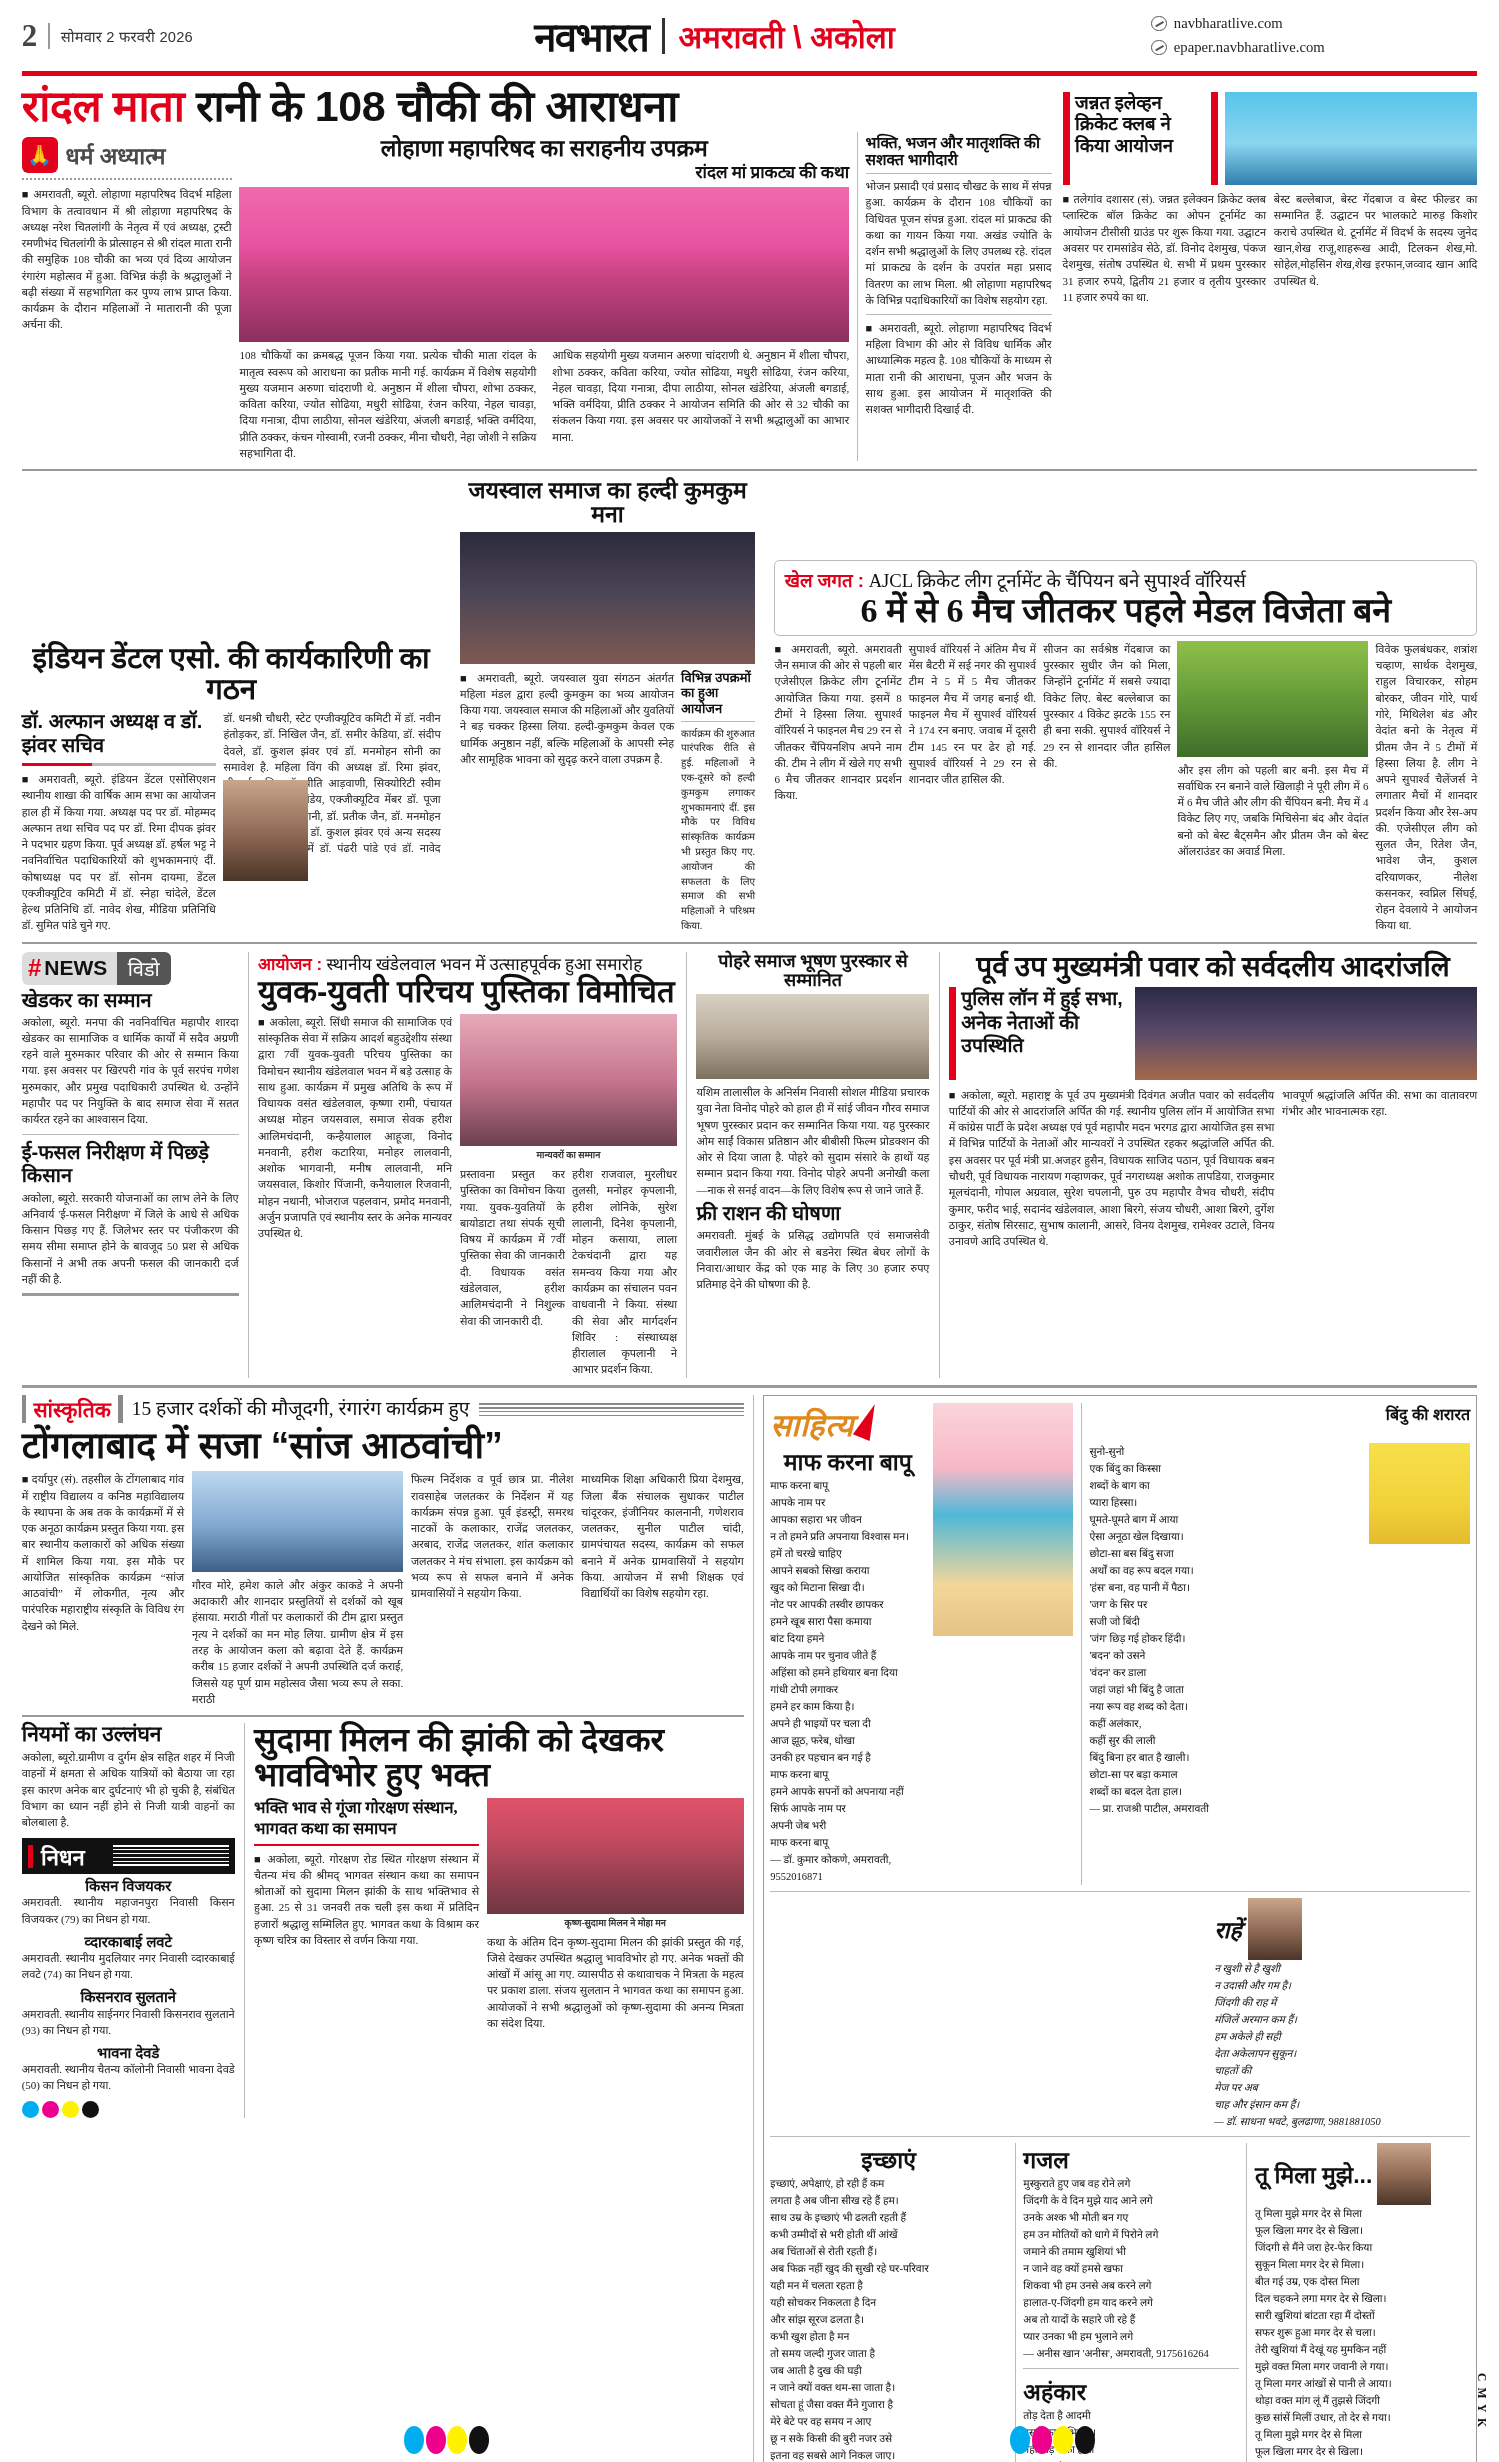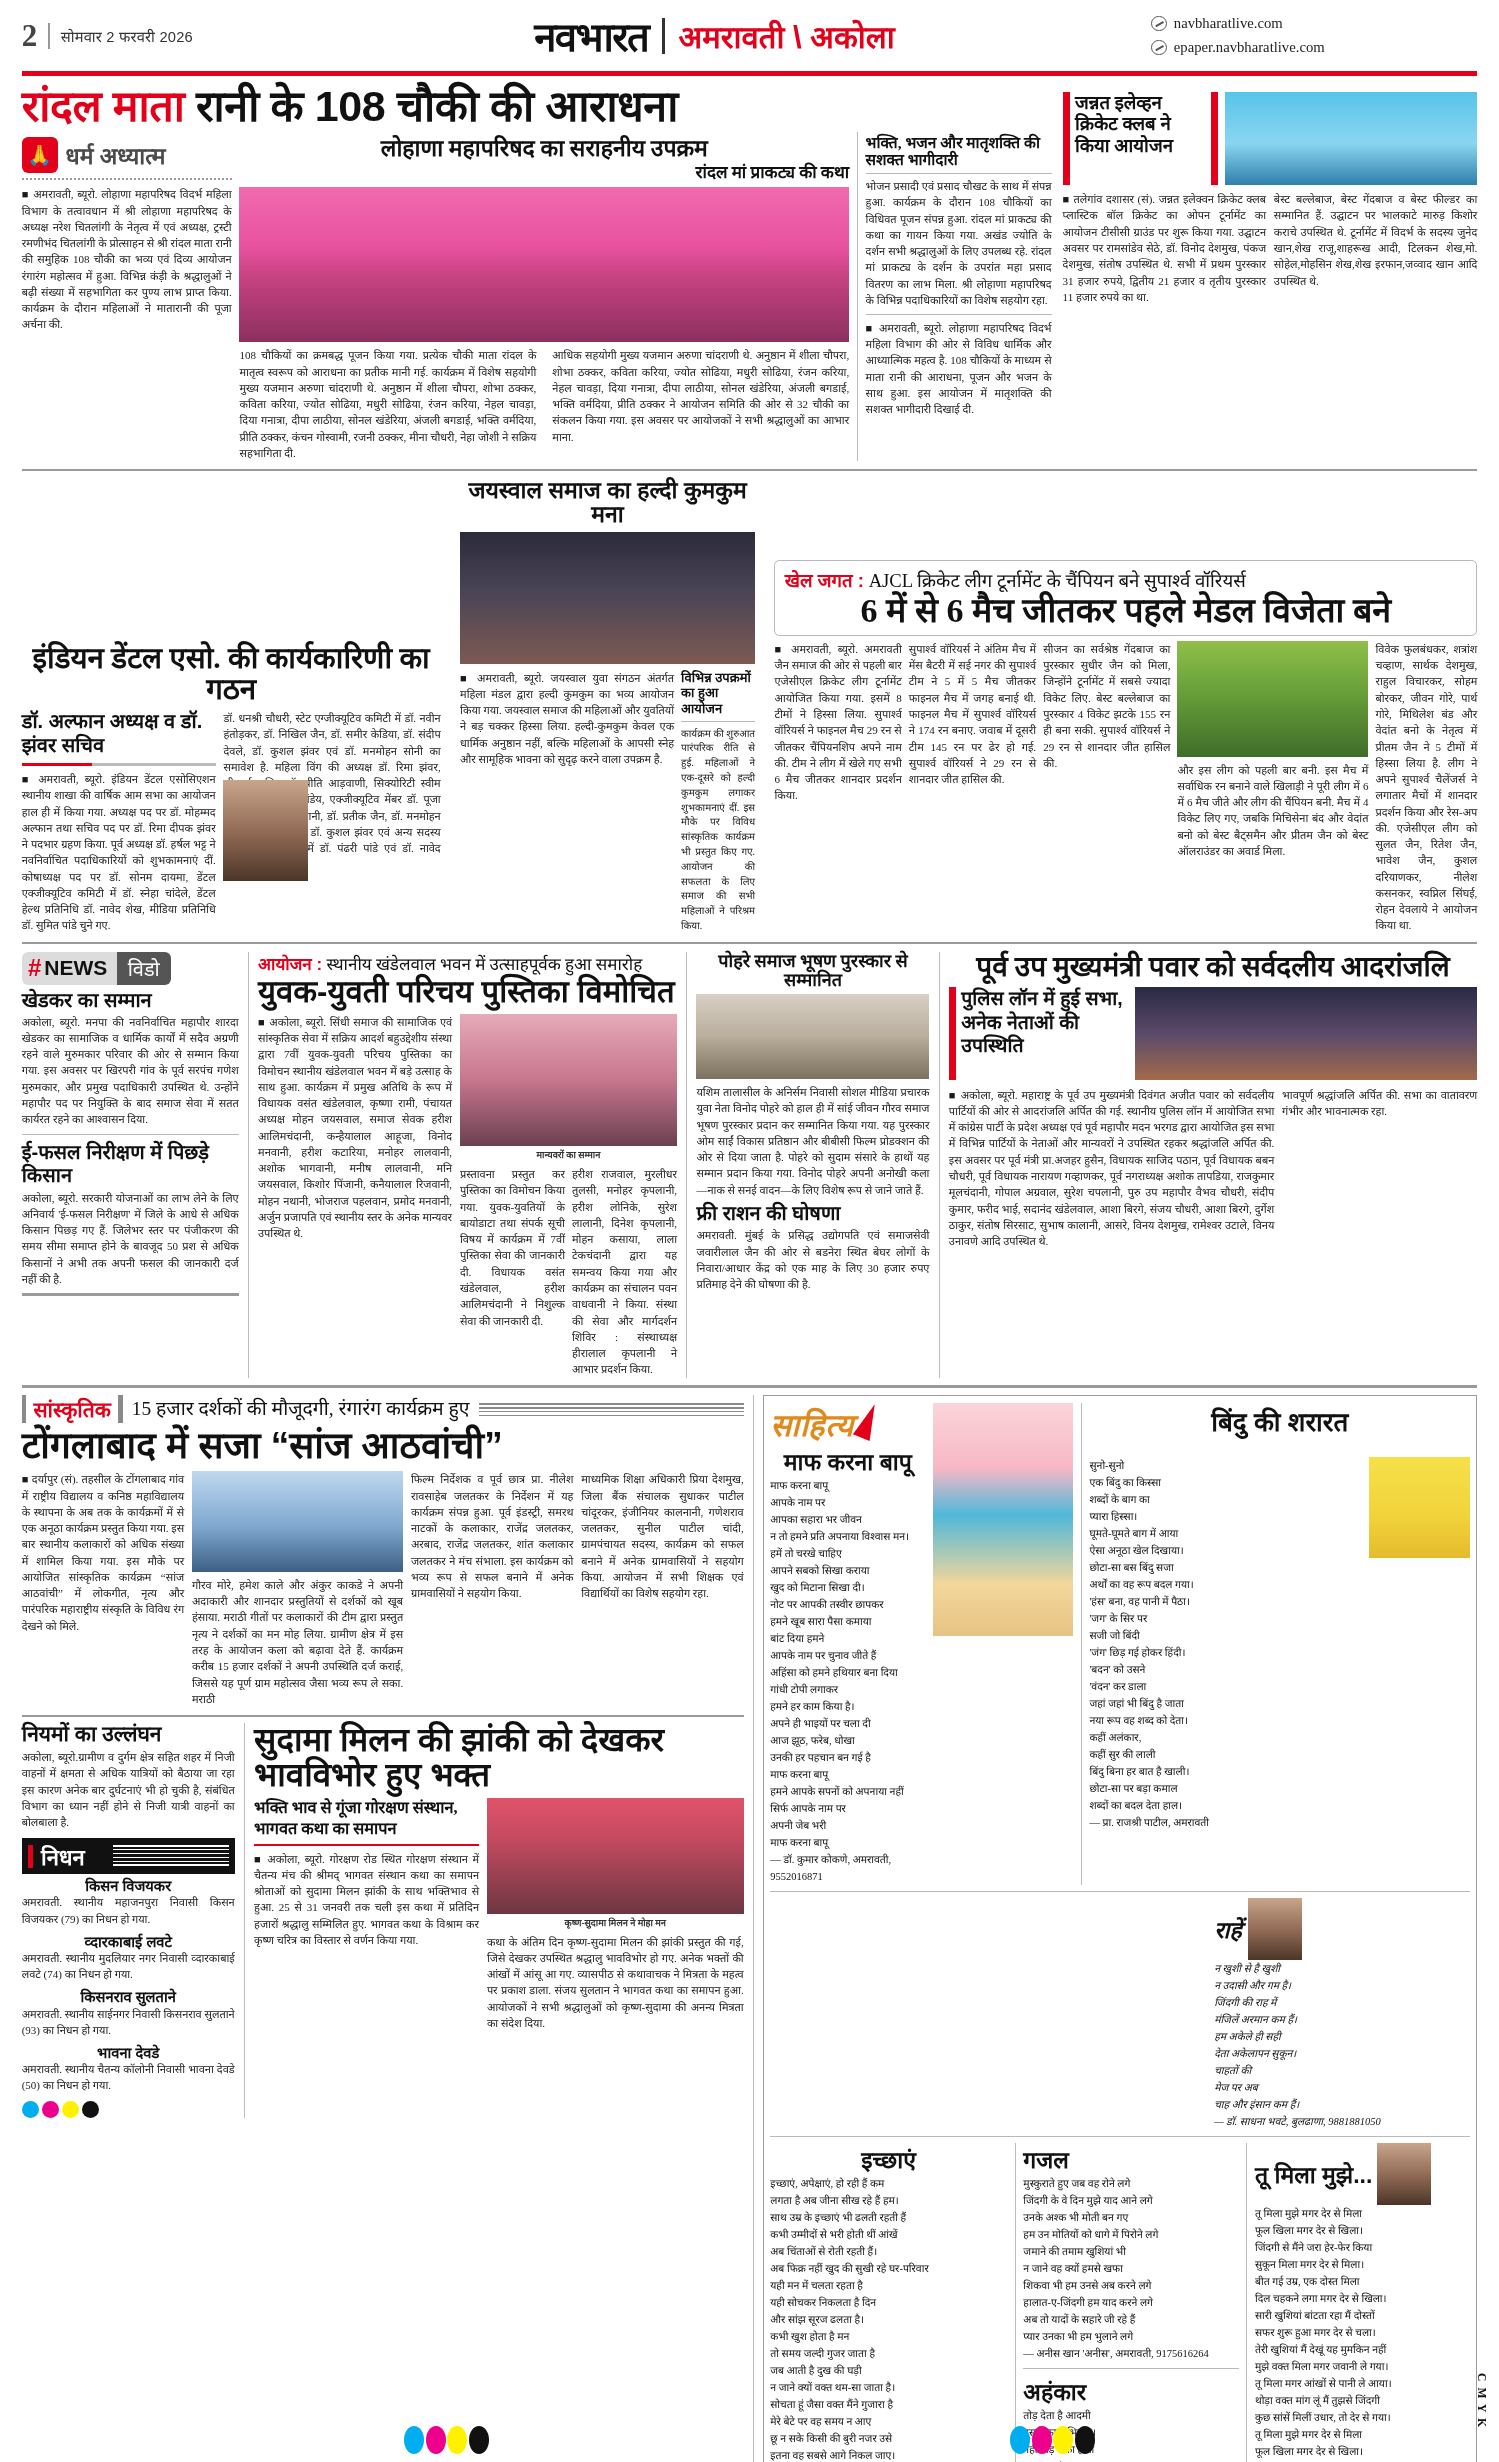--- a/index.html
+++ b/index.html
@@ -437,21 +437,21 @@
 हमने आपके सपनों को अपनाया नहीं
 सिर्फ आपके नाम पर
 अपनी जेब भरी
 माफ करना बापू
 — डॉ. कुमार कोकणे, अमरावती, 9552016871</div>
         </div>
         <div class="photo ph-beach" style="width:140px;height:233px;"></div>
         <div class="vrule"></div>
 
         <div style="flex:1;">
-          <div class="poem-title" style="text-align:center; font-size:26px;">बिंदु की शरारत</div>
+          <div class="poem-title" style="text-align:right; font-size:16px;">बिंदु की शरारत</div>
           <div style="display:flex; gap:17px; margin-top:18px;">
             <div class="poem" style="white-space:pre-line; font-size:10.5px; flex:1;">सुनो-सुनो
 एक बिंदु का किस्सा
 शब्दों के बाग का
 प्यारा हिस्सा।
 घूमते-घूमते बाग में आया
 ऐसा अनूठा खेल दिखाया।
 छोटा-सा बस बिंदु सजा
 अर्थों का वह रूप बदल गया।
 'हंस' बना, वह पानी में पैठा।

